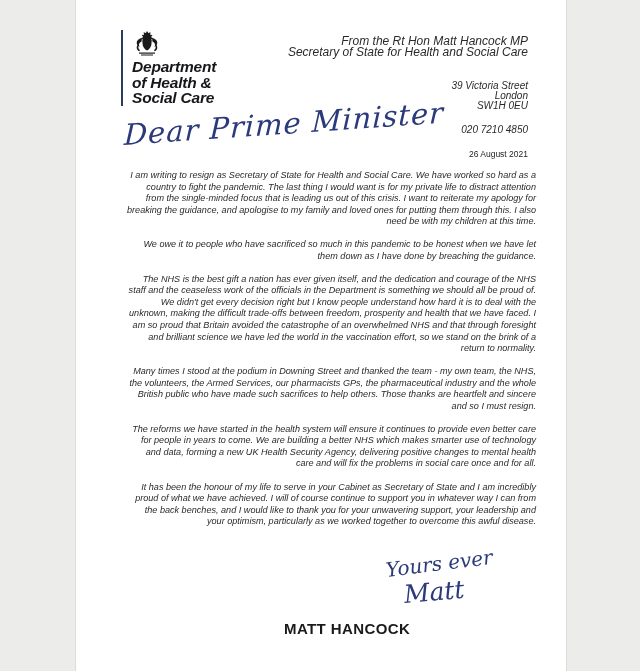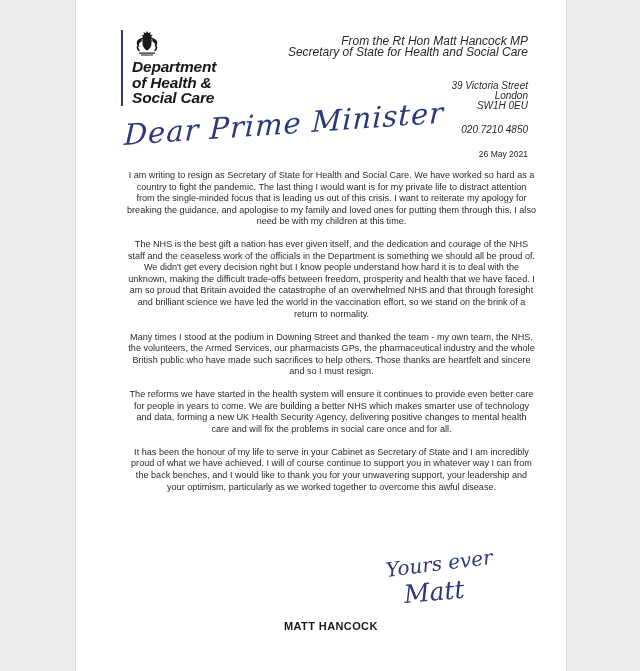--- a/index.html
+++ b/index.html
@@ -107,21 +107,22 @@
     position: absolute;
     left: 51px;
     top: 170px;
     width: 409px;
   }
   .para {
     font-size: 9.1px;
     line-height: 11.55px;
     color: #2b2b2b;
     margin: 0 0 11.5px 0;
-    text-align: center;
+    text-align: right;
+    font-style: italic;
   }
   
   .signoff {
     position: absolute;
     left: 310px;
     top: 558px;
     width: 150px;
     height: 60px;
     color: #2b3a7a;
     font-family: "DejaVu Serif", serif;
@@ -142,21 +143,21 @@
     top: 22px;
     font-size: 25px;
     transform: rotate(-5deg);
     transform-origin: left center;
     white-space: nowrap;
   }
   .printed-name {
     position: absolute;
     left: 208px;
     top: 620px;
-    font-size: 11px;
+    font-size: 15px;
     font-weight: bold;
     letter-spacing: 0.4px;
     color: #1a1a1a;
   }
 </style>
 </head>
 <body>
 
 <div class="page">
 
@@ -186,27 +187,28 @@
     </div>
   </div>
 
   <div class="header-right">
     <div class="from-line">From the Rt Hon Matt Hancock MP</div>
     <div class="from-line">Secretary of State for Health and Social Care</div>
     <div class="address">39 Victoria Street
 London
 SW1H 0EU</div>
     <div class="phone">020 7210 4850</div>
-    <div class="date">26 May 2021</div>
+    <div class="date">26 August 2021</div>
   </div>
 
   <div class="salutation">Dear Prime Minister</div>
 
   <div class="body-text">
     <p class="para">I am writing to resign as Secretary of State for Health and Social Care. We have worked so hard as a country to fight the pandemic. The last thing I would want is for my private life to distract attention from the single-minded focus that is leading us out of this crisis. I want to reiterate my apology for breaking the guidance, and apologise to my family and loved ones for putting them through this. I also need be with my children at this time.</p>
+    <p class="para">We owe it to people who have sacrificed so much in this pandemic to be honest when we have let them down as I have done by breaching the guidance.</p>
     <p class="para">The NHS is the best gift a nation has ever given itself, and the dedication and courage of the NHS staff and the ceaseless work of the officials in the Department is something we should all be proud of.  We didn't get every decision right but I know people understand how hard it is to deal with the unknown, making the difficult trade-offs between freedom, prosperity and health that we have faced. I am so proud that Britain avoided the catastrophe of an overwhelmed NHS and that through foresight and brilliant science we have led the world in the vaccination effort, so we stand on the brink of a return to normality.</p>
     <p class="para">Many times I stood at the podium in Downing Street and thanked the team - my own team, the NHS, the volunteers, the Armed Services, our pharmacists GPs, the pharmaceutical industry and the whole British public who have made such sacrifices to help others. Those thanks are heartfelt and sincere and so I must resign.</p>
     <p class="para">The reforms we have started in the health system will ensure it continues to provide even better care for people in years to come. We are building a better NHS which makes smarter use of technology and data, forming a new UK Health Security Agency, delivering positive changes to mental health care and will fix the problems in social care once and for all.</p>
     <p class="para">It has been the honour of my life to serve in your Cabinet as Secretary of State and I am incredibly proud of what we have achieved. I will of course continue to support you in whatever way I can from the back benches, and I would like to thank you for your unwavering support, your leadership and your optimism, particularly as we worked together to overcome this awful disease.</p>
   </div>
 
   <div class="signoff">
     <div class="yours">Yours ever</div>
     <div class="name">Matt</div>
   </div>

